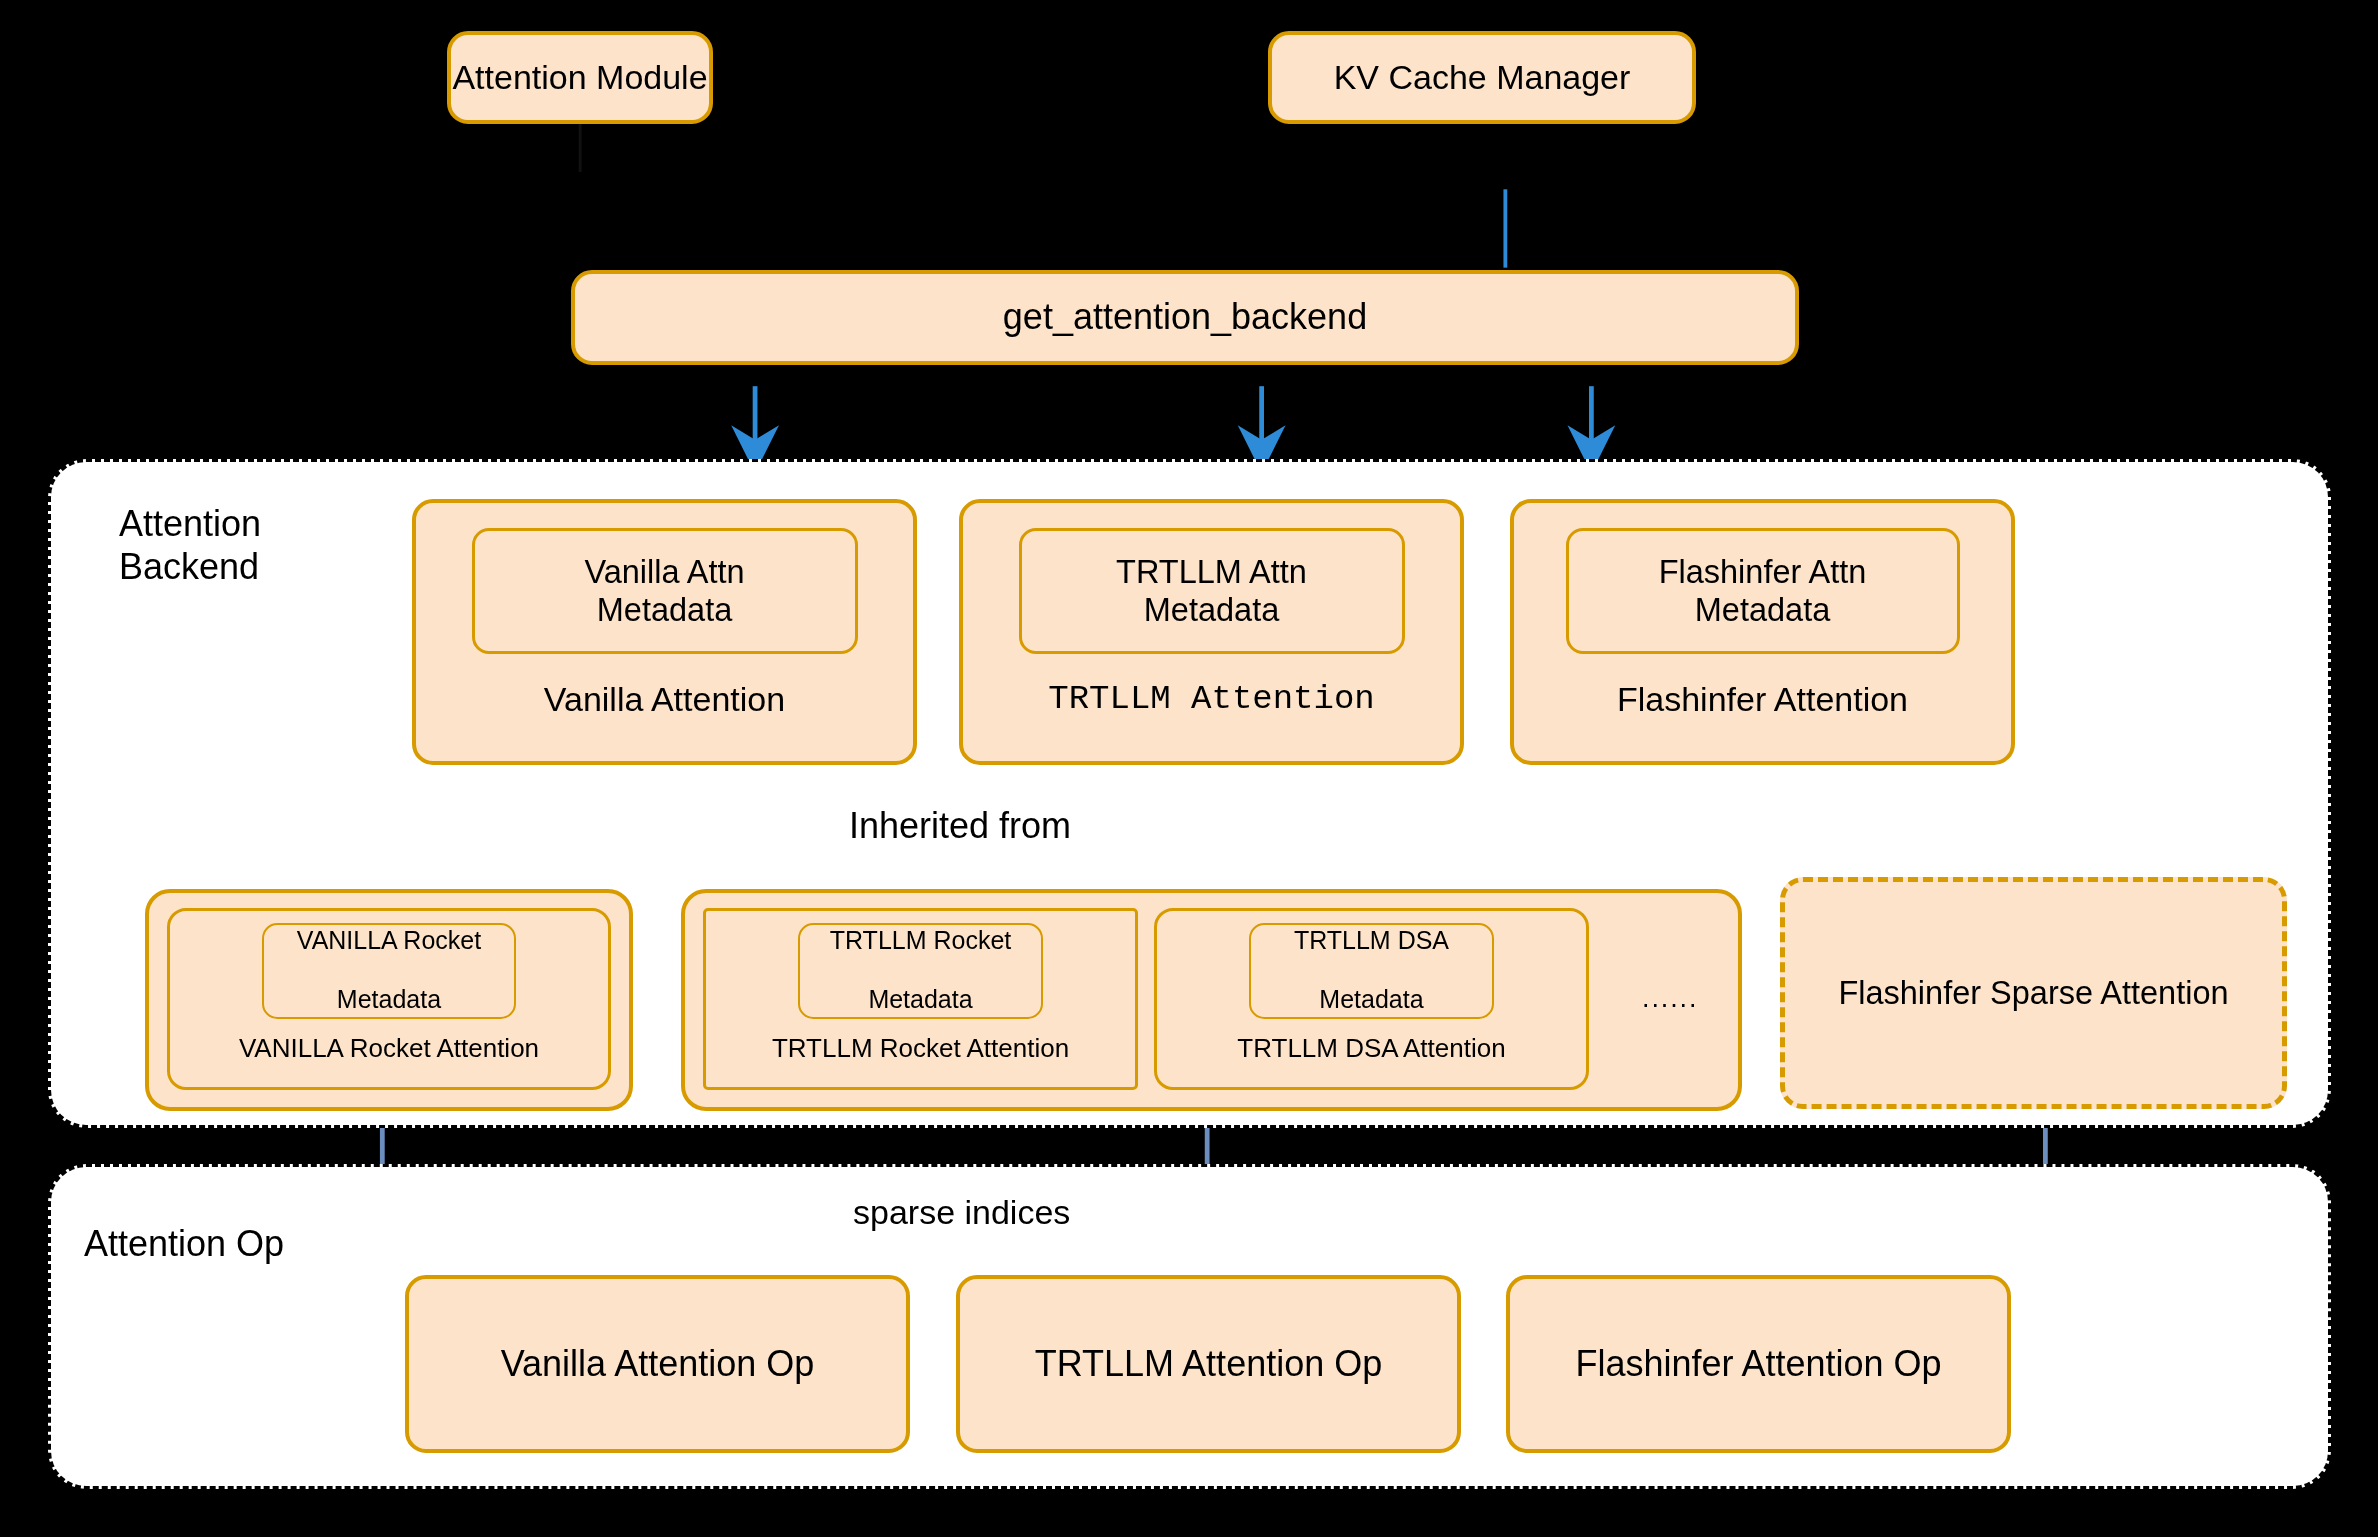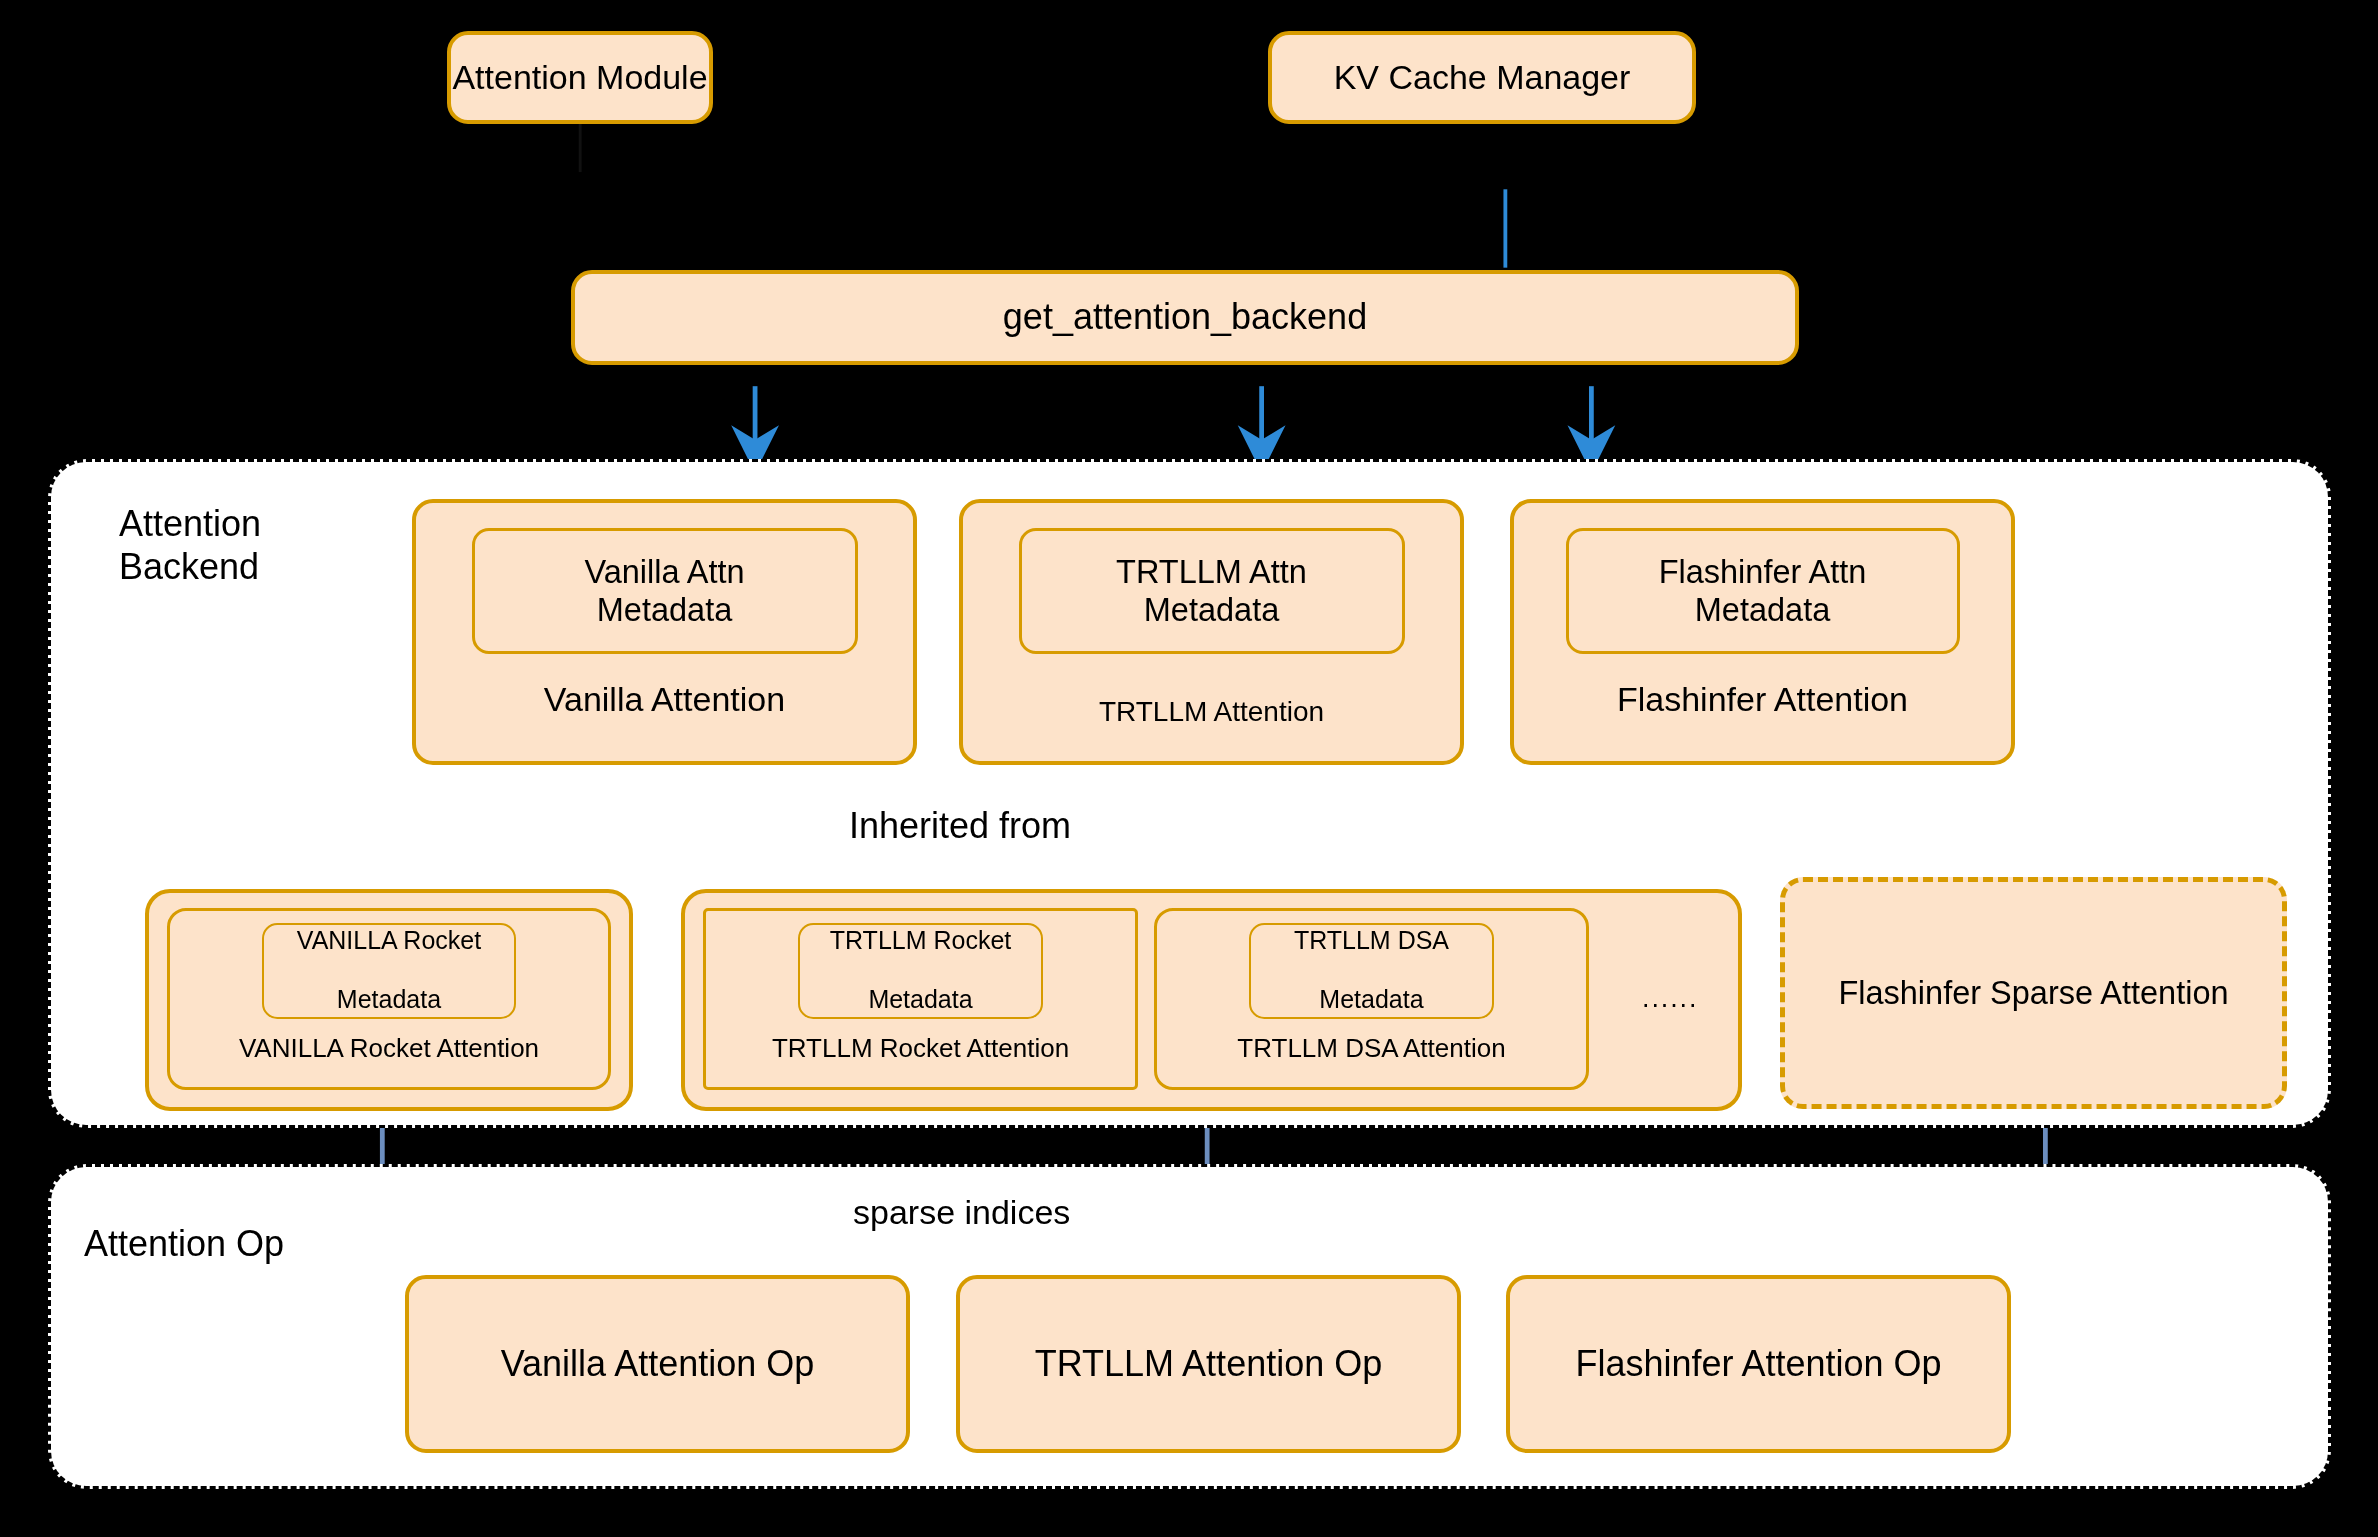--- a/index.html
+++ b/index.html
@@ -139,21 +139,21 @@
 Metadata</span>
     </div>
     <div style="position:absolute;left:0;right:0;top:176px;font-size:34px;">Vanilla Attention</div>
   </div>
 
   <div class="node" style="left:959px;top:499px;width:505px;height:266px;font-size:34px;flex-direction:column;justify-content:flex-start;">
     <div class="node thin" style="position:relative;left:0;top:25px;width:386px;height:126px;font-size:32.5px;border-radius:17px;">
       <span>TRTLLM Attn
 Metadata</span>
     </div>
-    <div style="position:absolute;left:0;right:0;top:192px;font-size:28px;">TRTLLM Attention</div>
+    <div style="position:absolute;left:0;right:0;top:176px;font-size:34px;font-family:Liberation Mono, monospace;">TRTLLM Attention</div>
   </div>
 
   <div class="node" style="left:1510px;top:499px;width:505px;height:266px;font-size:34px;flex-direction:column;justify-content:flex-start;">
     <div class="node thin" style="position:relative;left:0;top:25px;width:394px;height:126px;font-size:32.5px;border-radius:17px;">
       <span>Flashinfer Attn
 Metadata</span>
     </div>
     <div style="position:absolute;left:0;right:0;top:176px;font-size:34px;">Flashinfer Attention</div>
   </div>
 

